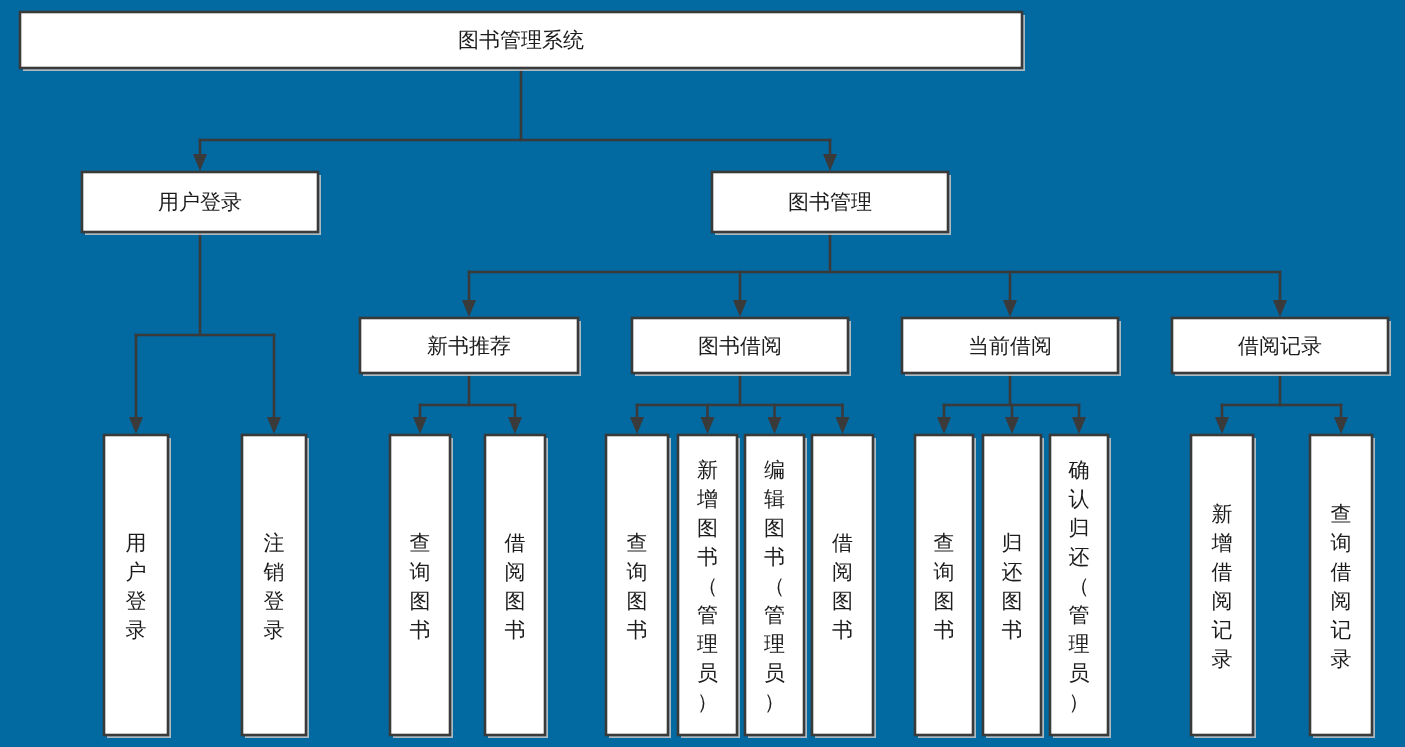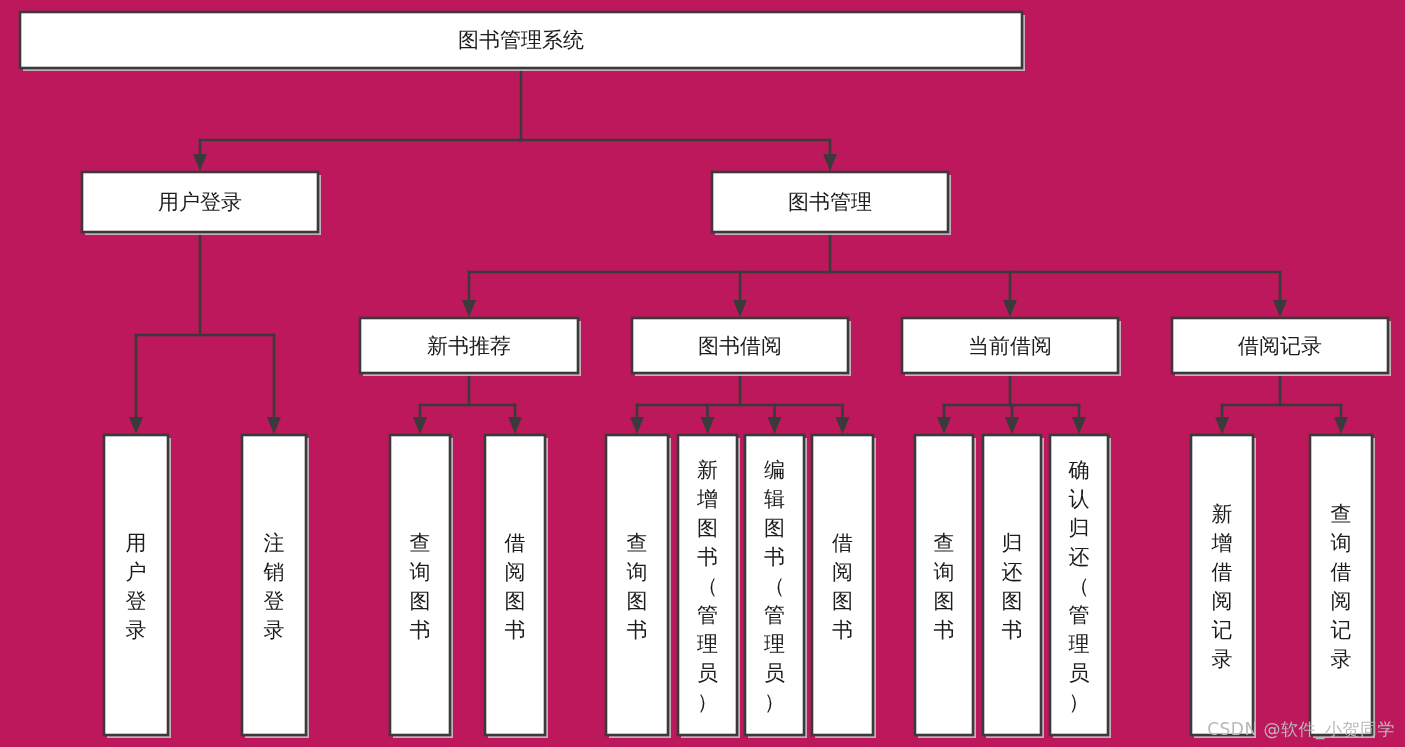--- a/index.html
+++ b/index.html
@@ -11,21 +11,21 @@
   body {
     width: 1405px;
     height: 747px;
     overflow: hidden;
     font-family: "DejaVu Sans", "Liberation Sans", sans-serif;
   }
   #diagram-root {
     position: relative;
     width: 1405px;
     height: 747px;
-    background: #be185d;
+    background: #0369a1;
   }
   svg.diagram-canvas {
     position: absolute;
     left: 0;
     top: 0;
     width: 1405px;
     height: 747px;
     display: block;
   }
   .node-box {
@@ -242,14 +242,13 @@
           <rect class="node-box" x="1191" y="435" width="62" height="300"></rect>
           <text class="node-label-vertical" x="1222" y="520.62"><tspan x="1222" dy="0">新</tspan><tspan x="1222" dy="29">增</tspan><tspan x="1222" dy="29">借</tspan><tspan x="1222" dy="29">阅</tspan><tspan x="1222" dy="29">记</tspan><tspan x="1222" dy="29">录</tspan></text>
         </g>
         <g>
           <rect class="node-box-shadow" x="1313" y="438" width="62" height="300"></rect>
           <rect class="node-box" x="1310" y="435" width="62" height="300"></rect>
           <text class="node-label-vertical" x="1341" y="520.62"><tspan x="1341" dy="0">查</tspan><tspan x="1341" dy="29">询</tspan><tspan x="1341" dy="29">借</tspan><tspan x="1341" dy="29">阅</tspan><tspan x="1341" dy="29">记</tspan><tspan x="1341" dy="29">录</tspan></text>
         </g>
       </g>
   </svg>
-  <div class="watermark">CSDN @软件_小贺同学</div>
 </div>
 
 </body></html>

